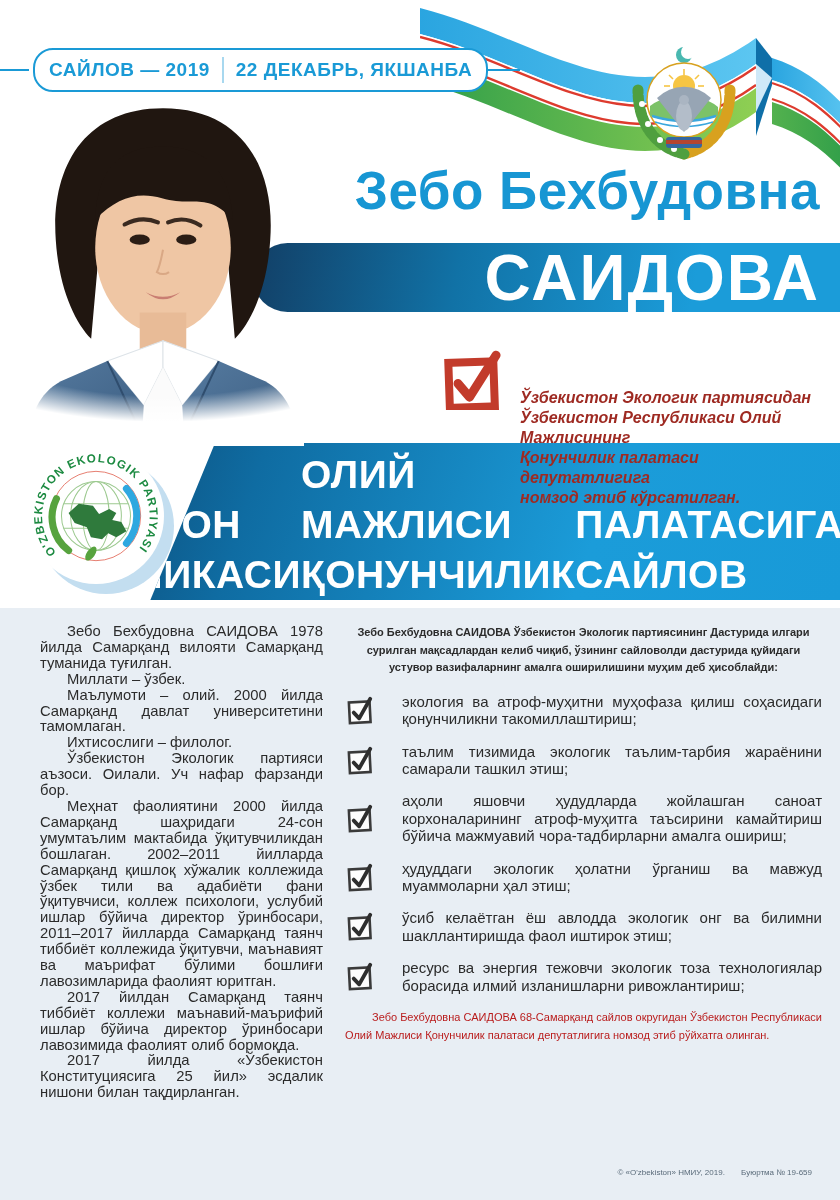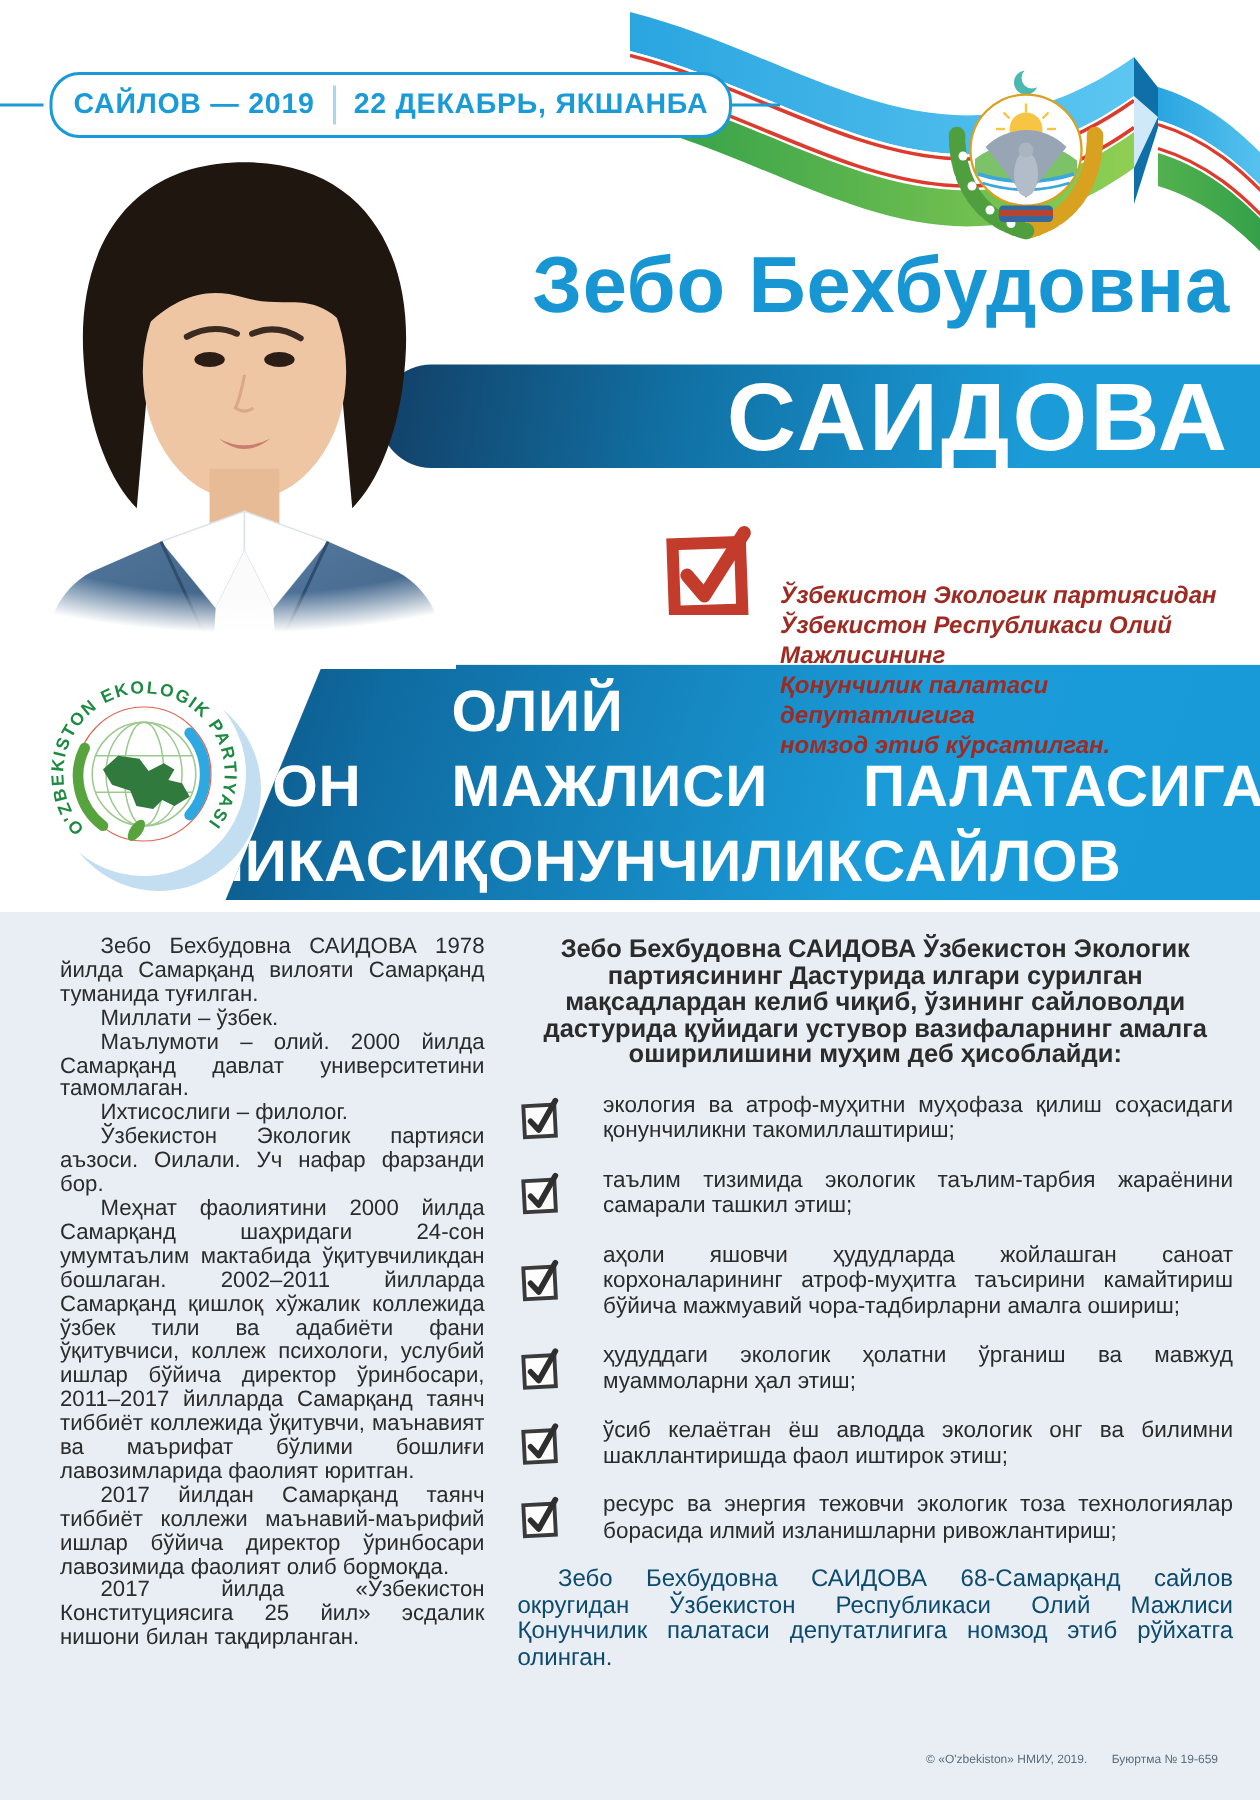--- a/index.html
+++ b/index.html
@@ -46,26 +46,26 @@
 
   .party-logo{left:28px;top:448px;width:136px;height:136px;border-radius:50%;background:#fff;
      box-shadow:10px 10px 0 #c3def0;z-index:3;}
 
   
   .body-bg{left:0;top:608px;width:840px;height:592px;background:#e8eef4;z-index:0;}
   .bio-col{left:40px;top:624px;width:283px;z-index:1;}
   .bio-col p{margin:0;font-size:14.8px;line-height:15.9px;color:#2b2b2b;
      text-align:justify;text-indent:27px;}
   .prog-col{left:345px;top:624px;width:477px;z-index:1;}
-  .prog-intro{margin:0 0 16px 0;font-size:17px;line-height:17.6px;font-weight:bold;
+  .prog-intro{margin:0 0 16px 0;font-size:11px;line-height:17.6px;font-weight:bold;
      color:#2b2b2b;text-align:center;}
   .prog-item{display:flex;align-items:center;gap:26px;margin-bottom:15px;}
   .cb{width:31px;height:31px;flex:none;}
   .prog-item p{margin:0;font-size:15px;line-height:17.4px;color:#2b2b2b;text-align:justify;}
-  .prog-outro{margin:12px 0 0 0;font-size:16px;line-height:17.6px;color:#0c4a6e;
+  .prog-outro{margin:12px 0 0 0;font-size:11px;line-height:17.6px;color:#b91c1c;
      text-align:justify;text-indent:27px;}
 
   .imprint{right:28px;top:1168px;font-size:8px;color:#5a6b7a;z-index:1;}
   .imprint span{margin-left:14px;}
 </style>
 </head>
 <body>
 
 <svg width="0" height="0" style="position:absolute">
   <defs>

